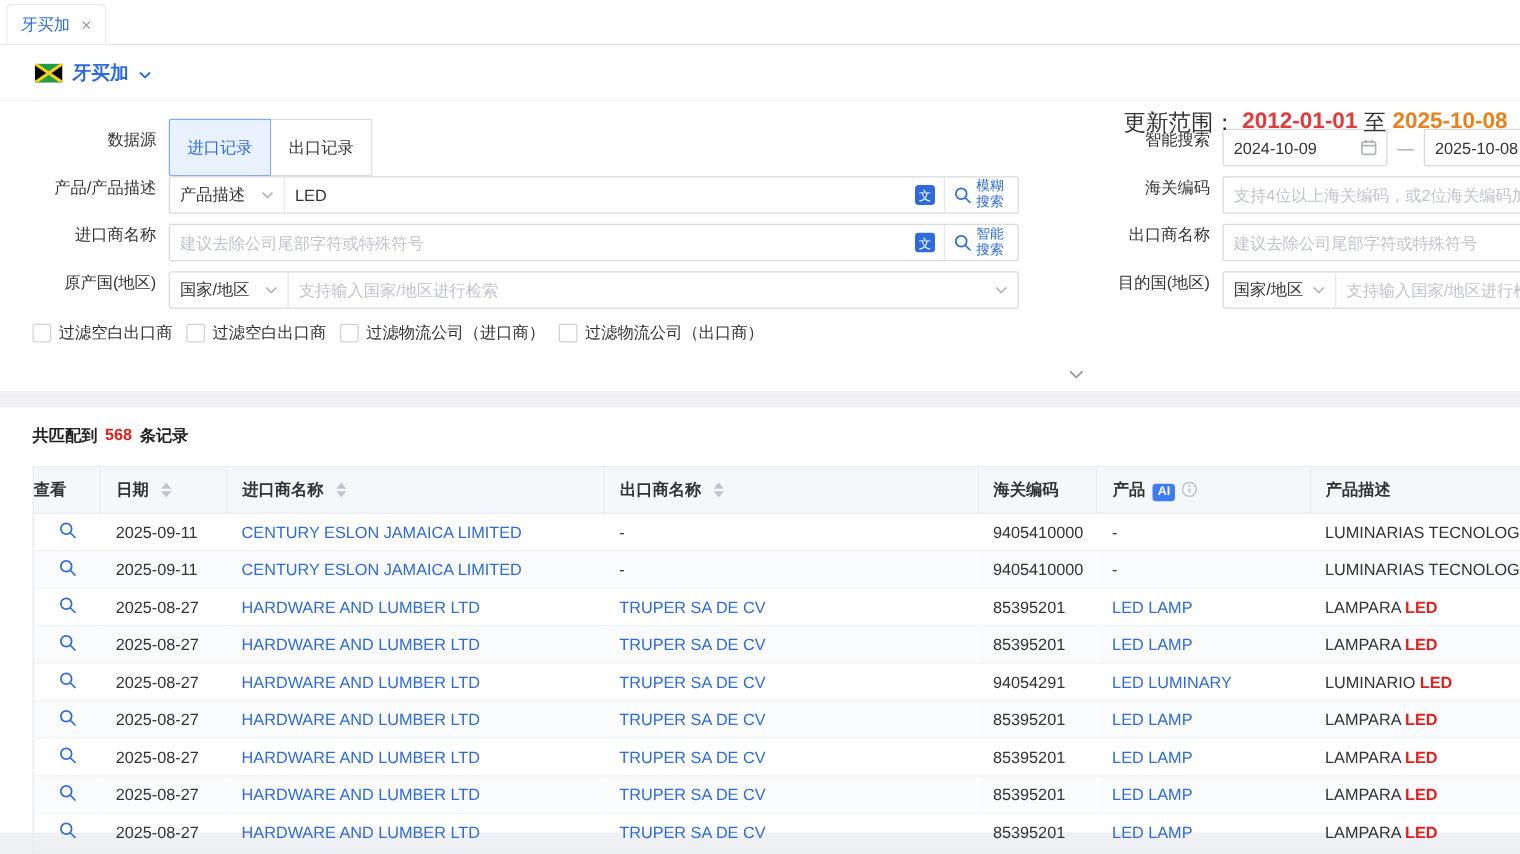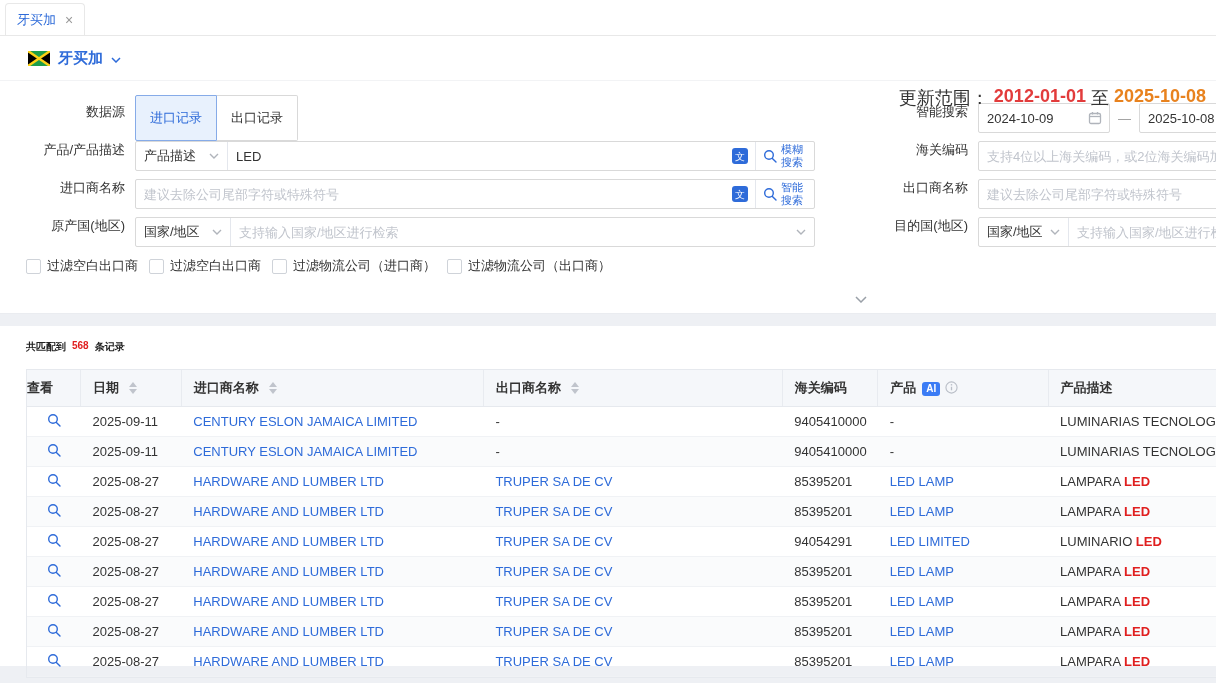--- a/index.html
+++ b/index.html
@@ -63,21 +63,21 @@
   .cbrow { display:flex; align-items:center; gap:11px; margin:10px 0 0 26px; height:18px; }
   .cb-item { display:flex; align-items:center; gap:6px; cursor:pointer; }
   .cb-box { width:15px; height:15px; border:1px solid #cfd3d9; border-radius:2px; background:#fff; flex:none; }
   .cb-label { font-size:13px; color:#333; white-space:nowrap; }
 
   .collapse-handle { position:absolute; bottom:6px; left:843px; width:36px; height:16px;
     display:flex; align-items:center; justify-content:center; cursor:pointer; }
 
   
   .results { background:#fff; margin-top:12px; padding:14px 0 0 26px; height:340px; }
-  .summary { font-size:10px; font-weight:bold; color:#222; display:flex; gap:6px; }
+  .summary { font-size:13px; font-weight:bold; color:#222; display:flex; gap:6px; }
   .summary .count { color:var(--red,#e02020); }
 
   .tablewrap { margin-top:15px; width:1190px; overflow:hidden; border:1px solid #e6e9ee; border-right:none; }
   table { border-collapse:collapse; table-layout:fixed; width:1500px; }
   thead th { height:36px; background:#f5f7fa; font-weight:bold; font-size:13px; color:#333;
     text-align:left; padding:0 12px; border-right:1px solid #e8ebf0; border-bottom:1px solid #e6e9ee; white-space:nowrap; }
   thead th:last-child { border-right:none; }
   tbody td { height:30px; padding:0 12px; border-bottom:1px solid #f0f2f5; font-size:13px; color:#333; white-space:nowrap; overflow:hidden; }
   tr.alt td { background:#fafbfc; }
   th.c0 { width:50px; padding:0; }
@@ -376,21 +376,21 @@
             <td class="c0"><span class="view-btn">
                 <svg width="14" height="14" viewBox="0 0 14 14">
                   <circle cx="6" cy="6" r="4.3" fill="none" stroke="currentColor" stroke-width="1.4"></circle>
                   <line x1="9.4" y1="9.4" x2="13" y2="13" stroke="currentColor" stroke-width="1.4" stroke-linecap="round"></line>
                 </svg>
               </span></td>
             <td class="c1">2025-08-27</td>
             <td class="c2"><a class="cell-link" href="#">HARDWARE AND LUMBER LTD</a></td>
             <td class="c3"><a class="cell-link" href="#">TRUPER SA DE CV</a></td>
             <td class="c4">94054291</td>
-            <td class="c5"><a class="cell-link" href="#">LED LIMITED</a></td>
+            <td class="c5"><a class="cell-link" href="#">LED LUMINARY</a></td>
             <td class="c6"><span>LUMINARIO </span><span class="hl">LED</span></td>
           </tr>
           <tr class="alt">
             <td class="c0"><span class="view-btn">
                 <svg width="14" height="14" viewBox="0 0 14 14">
                   <circle cx="6" cy="6" r="4.3" fill="none" stroke="currentColor" stroke-width="1.4"></circle>
                   <line x1="9.4" y1="9.4" x2="13" y2="13" stroke="currentColor" stroke-width="1.4" stroke-linecap="round"></line>
                 </svg>
               </span></td>
             <td class="c1">2025-08-27</td>

